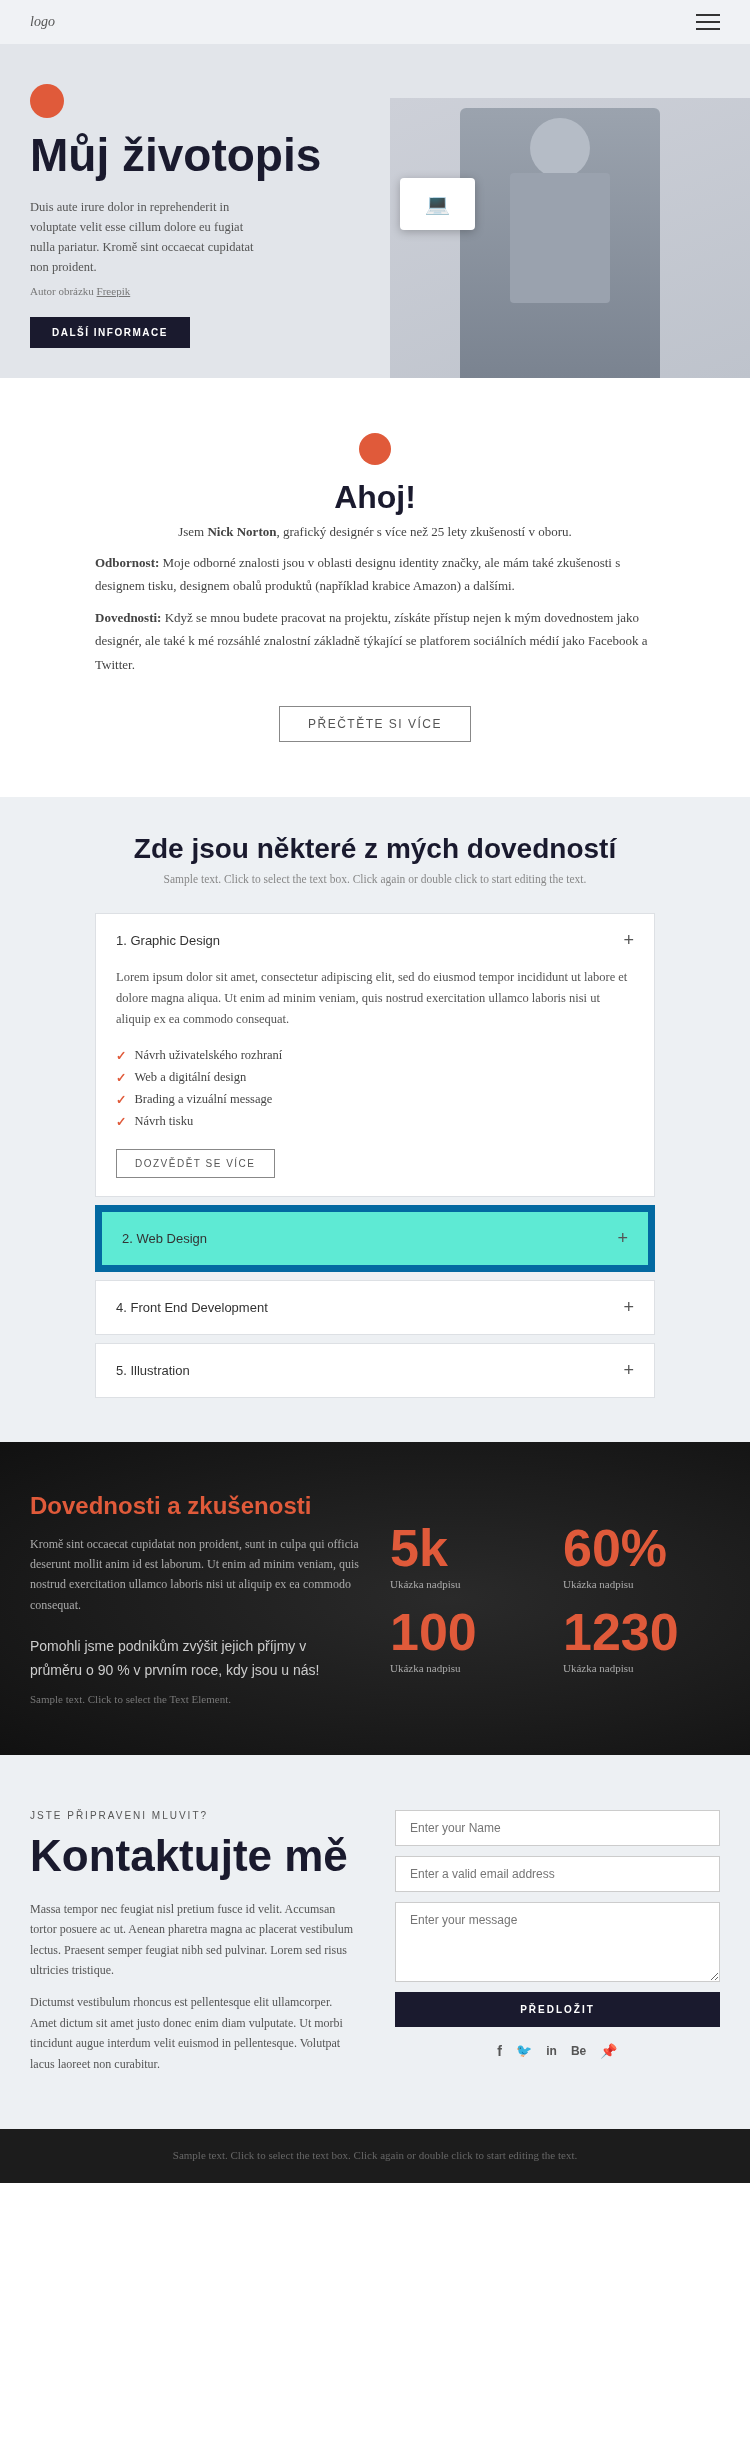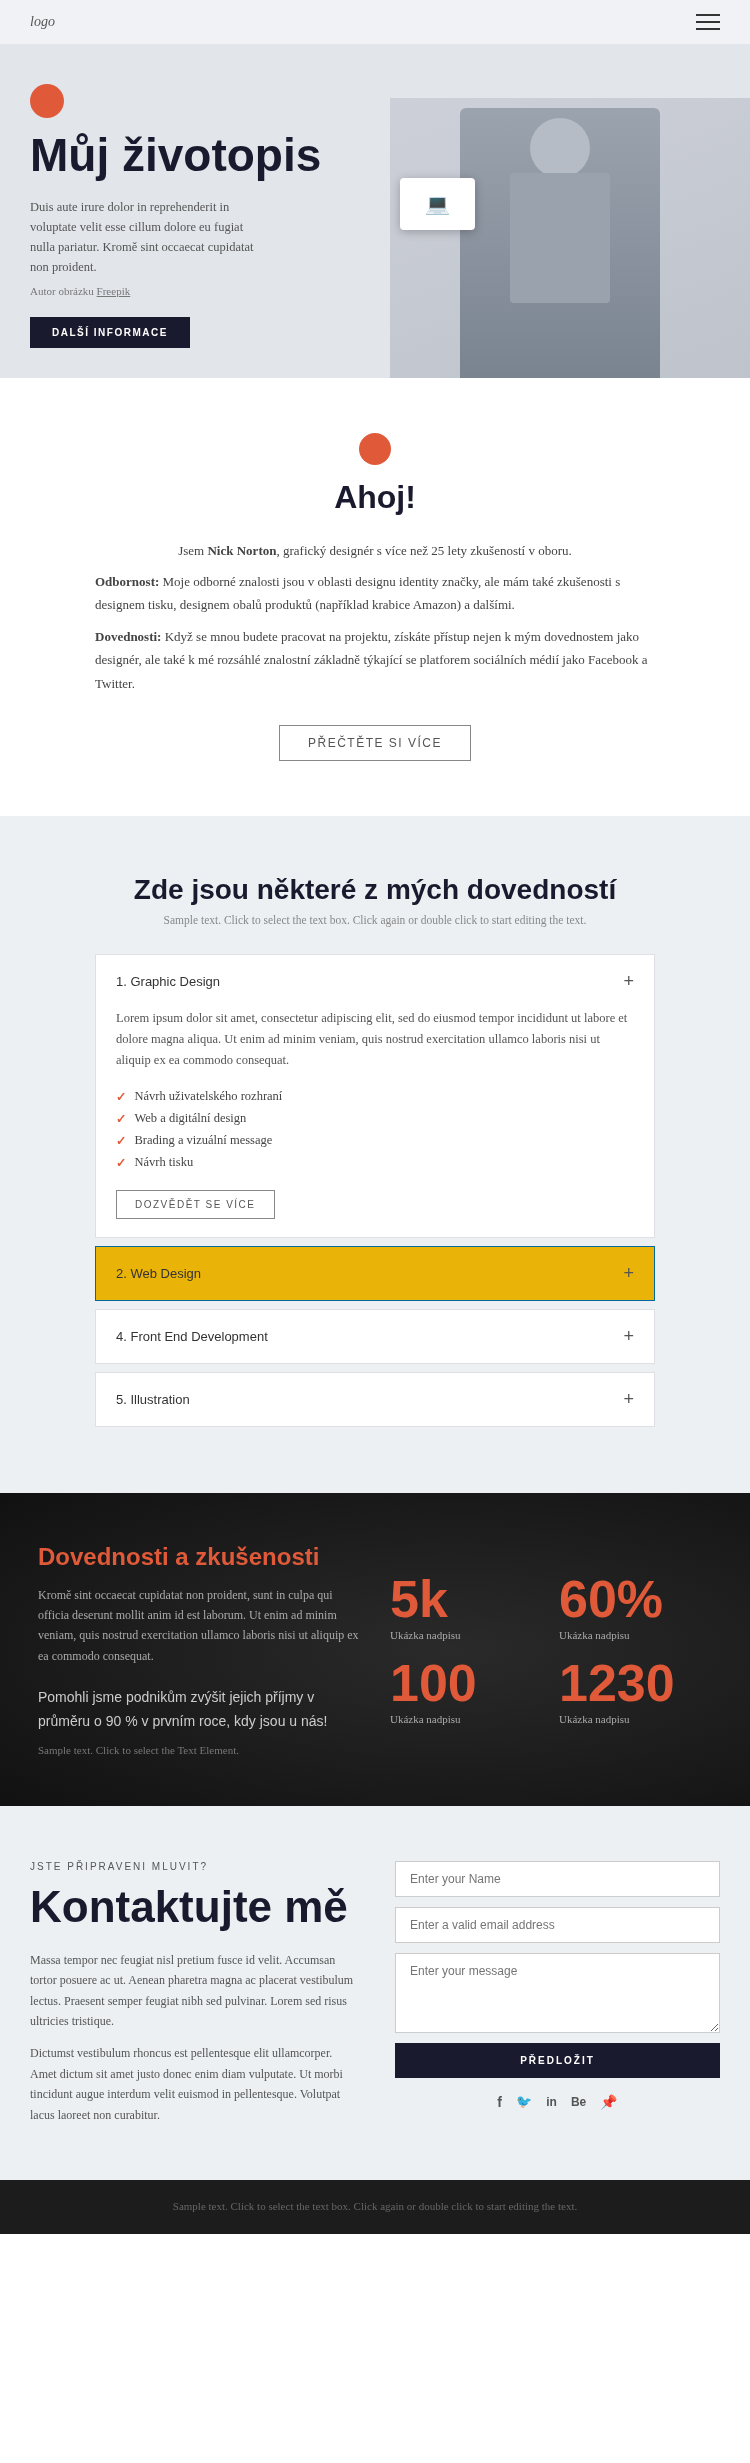--- a/index.html
+++ b/index.html
@@ -35,38 +35,38 @@
       <div style="position:absolute;top:10px;left:50%;transform:translateX(-50%);width:60px;height:60px;background:#b5bcc6;border-radius:50%;"></div>
       <div style="position:absolute;top:65px;left:50%;transform:translateX(-50%);width:100px;height:130px;background:#9aa2ae;border-radius:4px;"></div>
 
       <div style="position:absolute;left:-60px;top:70px;width:75px;height:52px;background:#fff;border-radius:4px;box-shadow:0 2px 10px rgba(0,0,0,0.25);display:flex;align-items:center;justify-content:center;font-size:20px;">💻</div>
     </div>
   </div>
 </section>
 
 <section style="padding:55px 80px;text-align:center;background:#fff;">
   <div style="width:32px;height:32px;background:#e05a3a;border-radius:50%;margin:0 auto 14px;"></div>
-  <h2 style="font-size:32px;font-weight:700;color:#1a1a2e;margin-bottom:23px;font-family:sans-serif;">Ahoj!</h2>
+  <h2 style="font-size:32px;font-weight:700;color:#1a1a2e;margin-bottom:4px;font-family:sans-serif;">Ahoj!</h2>
   <div style="max-width:560px;margin:0 auto;text-align:left;">
     <p style="font-size:13px;color:#444;line-height:1.8;margin-bottom:8px;text-align:center;">
       Jsem <strong>Nick Norton</strong>, grafický designér s více než 25 lety zkušeností v oboru.
     </p>
     <p style="font-size:13px;color:#444;line-height:1.8;margin-bottom:8px;">
       <strong>Odbornost:</strong>
       <span>Moje odborné znalosti jsou v oblasti designu identity značky, ale mám také zkušenosti s designem tisku, designem obalů produktů (například krabice Amazon) a dalšími.</span>
     </p>
     <p style="font-size:13px;color:#444;line-height:1.8;margin-bottom:8px;">
       <strong>Dovednosti:</strong>
       <span>Když se mnou budete pracovat na projektu, získáte přístup nejen k mým dovednostem jako designér, ale také k mé rozsáhlé znalostní základně týkající se platforem sociálních médií jako Facebook a Twitter.</span>
     </p>
   </div>
   <button style="display:inline-block;border:1px solid #888;color:#555;padding:10px 28px;font-size:12px;letter-spacing:1.5px;text-transform:uppercase;font-family:sans-serif;margin-top:22px;cursor:pointer;background:transparent;">PŘEČTĚTE SI VÍCE</button>
 </section>
 
-<section style="background:#edf0f3;padding:58px 30px;">
+<section style="background:#edf0f3;padding:36px 30px;">
   <h2 style="font-size:28px;font-weight:700;color:#1a1a2e;text-align:center;font-family:sans-serif;margin-bottom:8px;">Zde jsou některé z mých dovedností</h2>
   <p style="font-size:11.5px;color:#888;text-align:center;margin-bottom:28px;">Sample text. Click to select the text box. Click again or double click to start editing the text.</p>
 
   <div style="max-width:560px;margin:0 auto;">
 
     <div style="background:#fff;margin-bottom:8px;border:1px solid #dde0e4;">
       <div style="display:flex;justify-content:space-between;align-items:center;padding:16px 20px;cursor:pointer;font-size:13px;color:#333;font-family:sans-serif;">
         <span>1. Graphic Design</span>
         <span style="font-size:18px;color:#555;">+</span>
       </div>
@@ -87,21 +87,21 @@
           </li>
           <li style="font-size:12.5px;color:#444;padding:3px 0;display:flex;align-items:center;gap:8px;">
             <span style="color:#e05a3a;font-weight:700;">✓</span>
             <span>Návrh tisku</span>
           </li>
         </ul>
         <button style="border:1px solid #888;color:#555;padding:8px 18px;font-size:10px;letter-spacing:1.5px;text-transform:uppercase;font-family:sans-serif;cursor:pointer;background:transparent;">DOZVĚDĚT SE VÍCE</button>
       </div>
     </div>
 
-    <div style="background:#eab308;margin-bottom:8px;border:1px solid #0369a1;">
+    <div style="background:#5eead4;margin-bottom:8px;border:7px solid #0369a1;">
       <div style="display:flex;justify-content:space-between;align-items:center;padding:16px 20px;cursor:pointer;font-size:13px;color:#333;font-family:sans-serif;">
         <span>2. Web Design</span>
         <span style="font-size:18px;color:#555;">+</span>
       </div>
     </div>
 
     <div style="background:#fff;margin-bottom:8px;border:1px solid #dde0e4;">
       <div style="display:flex;justify-content:space-between;align-items:center;padding:16px 20px;cursor:pointer;font-size:13px;color:#333;font-family:sans-serif;">
         <span>4. Front End Development</span>
         <span style="font-size:18px;color:#555;">+</span>
@@ -111,21 +111,21 @@
     <div style="background:#fff;margin-bottom:8px;border:1px solid #dde0e4;">
       <div style="display:flex;justify-content:space-between;align-items:center;padding:16px 20px;cursor:pointer;font-size:13px;color:#333;font-family:sans-serif;">
         <span>5. Illustration</span>
         <span style="font-size:18px;color:#555;">+</span>
       </div>
     </div>
 
   </div>
 </section>
 
-<section style="background:#1c1c1c;padding:50px 38px;background-image:radial-gradient(ellipse at 60% 50%, #2a2a2a 0%, #111 100%);">
+<section style="background:#1c1c1c;padding:50px 30px;background-image:radial-gradient(ellipse at 60% 50%, #2a2a2a 0%, #111 100%);">
   <div style="display:flex;gap:30px;align-items:flex-start;">
     <div style="flex:1;">
       <h2 style="font-size:24px;font-weight:700;color:#e05a3a;font-family:sans-serif;margin-bottom:14px;">Dovednosti a zkušenosti</h2>
       <p style="font-size:12px;color:#aaa;line-height:1.7;margin-bottom:20px;">Kromě sint occaecat cupidatat non proident, sunt in culpa qui officia deserunt mollit anim id est laborum. Ut enim ad minim veniam, quis nostrud exercitation ullamco laboris nisi ut aliquip ex ea commodo consequat.</p>
       <p style="font-size:14px;color:#ccc;line-height:1.7;font-weight:500;font-family:sans-serif;margin-bottom:10px;">Pomohli jsme podnikům zvýšit jejich příjmy v průměru o 90 % v prvním roce, kdy jsou u nás!</p>
       <p style="font-size:11px;color:#777;">Sample text. Click to select the Text Element.</p>
     </div>
     <div style="flex:1;display:grid;grid-template-columns:1fr 1fr;gap:16px;padding-top:30px;">
       <div>
         <div style="font-size:52px;font-weight:700;color:#e05a3a;font-family:sans-serif;line-height:1;">5k</div>

